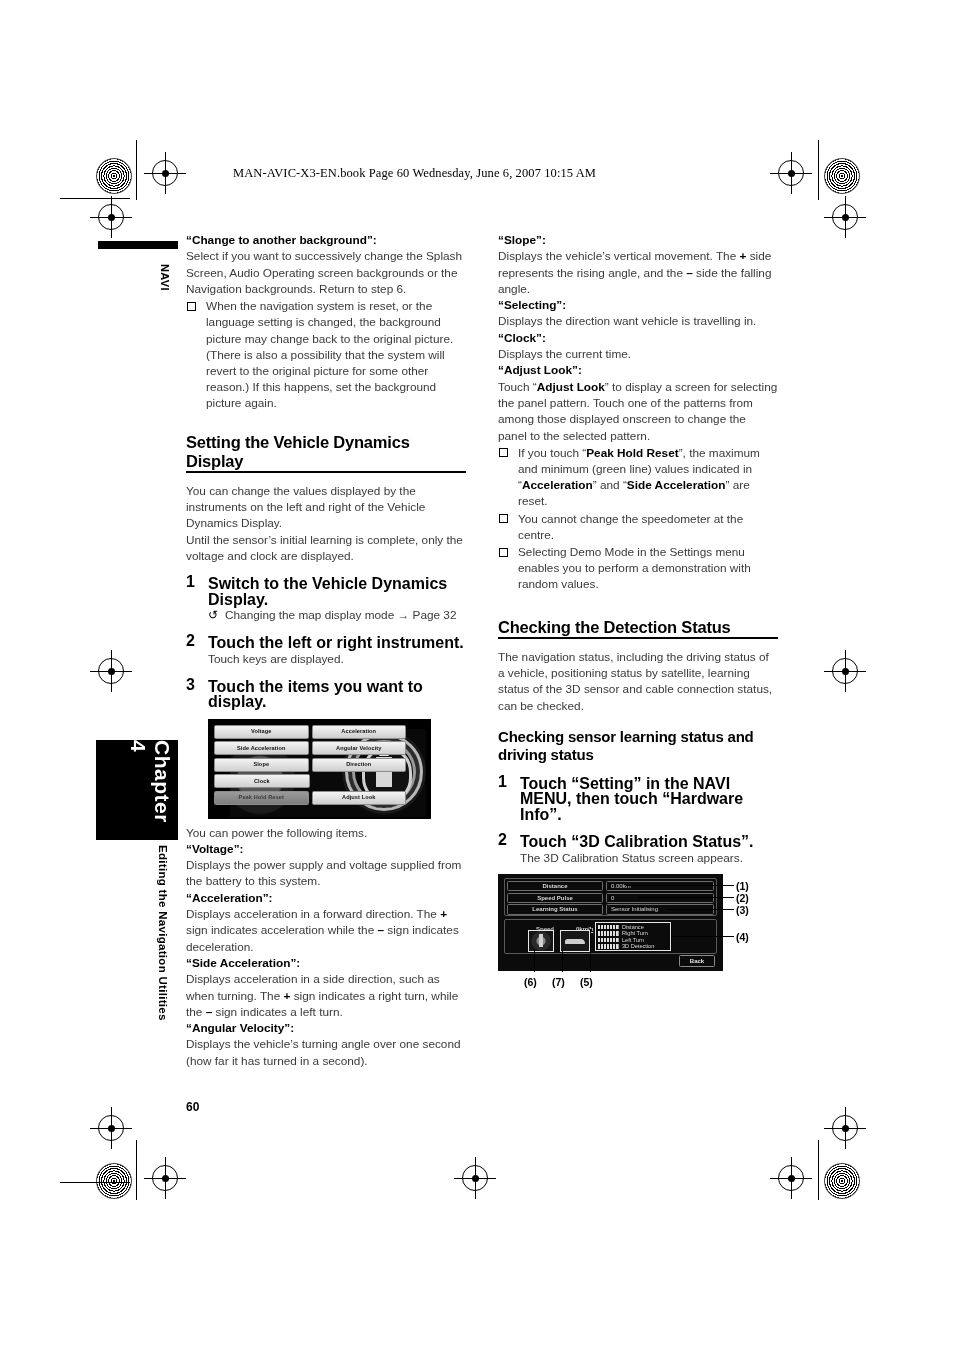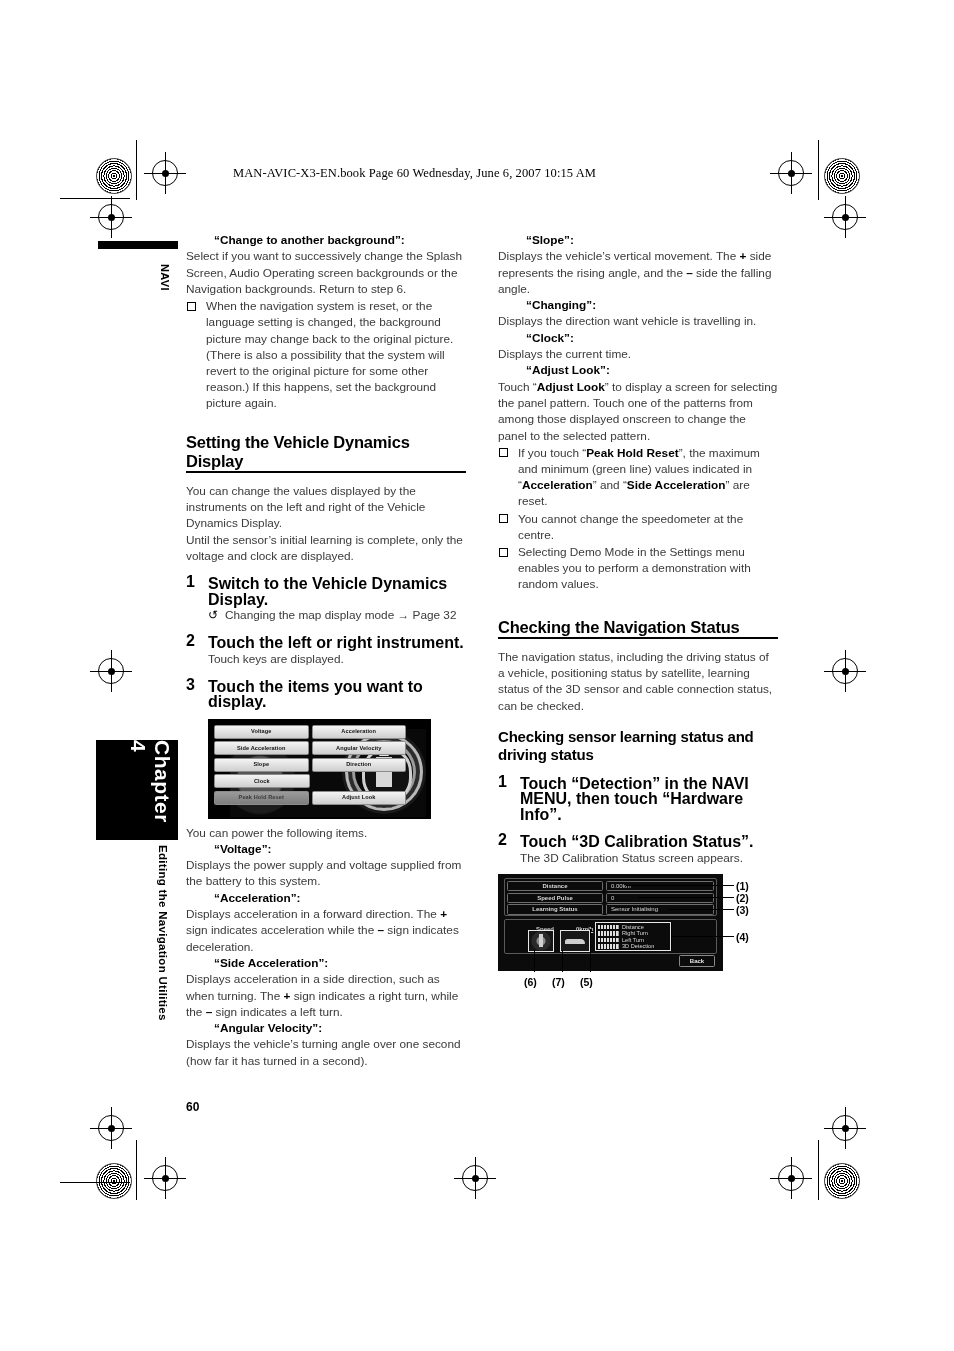--- a/index.html
+++ b/index.html
@@ -151,21 +151,20 @@
     line-height: 16.3px;
     color: #2b2b2b;
   }
   .col-left { left: 186px; top: 232px; }
   .col-right { left: 498px; top: 232px; }
 
   p { margin: 0; }
   .term {
     font-weight: bold;
     color: #000;
-    margin-left: 28px;
   }
   .body-text { color: #3a3a3a; }
   b { color: #000; }
 
   
   .h-section {
     font-size: 16.5px;
     font-weight: bold;
     line-height: 19px;
     color: #000;
@@ -690,21 +689,21 @@
     <p class="body-text">Displays the vehicle’s turning angle over one second (how far it has turned in a second).</p>
   </div>
 
   <div class="col col-right">
 
     <p class="term">“Slope”:</p>
     <p class="body-text">
       <span>Displays the vehicle’s vertical movement. The </span><b>+</b><span> side represents the rising angle, and the </span><b>–</b><span> side the falling angle.</span>
     </p>
 
-    <p class="term">“Changing”:</p>
+    <p class="term">“Selecting”:</p>
     <p class="body-text">Displays the direction want vehicle is travelling in.</p>
 
     <p class="term">“Clock”:</p>
     <p class="body-text">Displays the current time.</p>
 
     <p class="term">“Adjust Look”:</p>
     <p class="body-text">
       <span>Touch “</span><b>Adjust Look</b><span>” to display a screen for selecting the panel pattern. Touch one of the patterns from among those displayed onscreen to change the panel to the selected pattern.</span>
     </p>
 
@@ -718,34 +717,34 @@
       <span>You cannot change the speedometer at the centre.</span>
     </div>
 
     <div class="note">
       <span class="sq"></span>
       <span>Selecting Demo Mode in the Settings menu enables you to perform a demonstration with random values.</span>
     </div>
 
     <div class="spacer-22"></div>
 
-    <div class="h-section h-rule">Checking the Navigation Status</div>
+    <div class="h-section h-rule">Checking the Detection Status</div>
 
     <div class="spacer-10"></div>
 
     <p class="body-text">The navigation status, including the driving status of a vehicle, positioning status by satellite, learning status of the 3D sensor and cable connection status, can be checked.</p>
 
     <div class="spacer-14"></div>
 
     <div class="h-sub">Checking sensor learning status and driving status</div>
 
     <div class="step">
       <span class="num">1</span>
       <div class="title">
-        <span>Touch “Detection” in the </span><span>NAVI MENU</span><span>, then touch “Hardware Info”.</span>
+        <span>Touch “Setting” in the </span><span>NAVI MENU</span><span>, then touch “Hardware Info”.</span>
       </div>
     </div>
 
     <div class="step">
       <span class="num">2</span>
       <div class="title">Touch “3D Calibration Status”.</div>
       <div class="sub">The 3D Calibration Status screen appears.</div>
     </div>
 
     <div class="calib-wrap">

